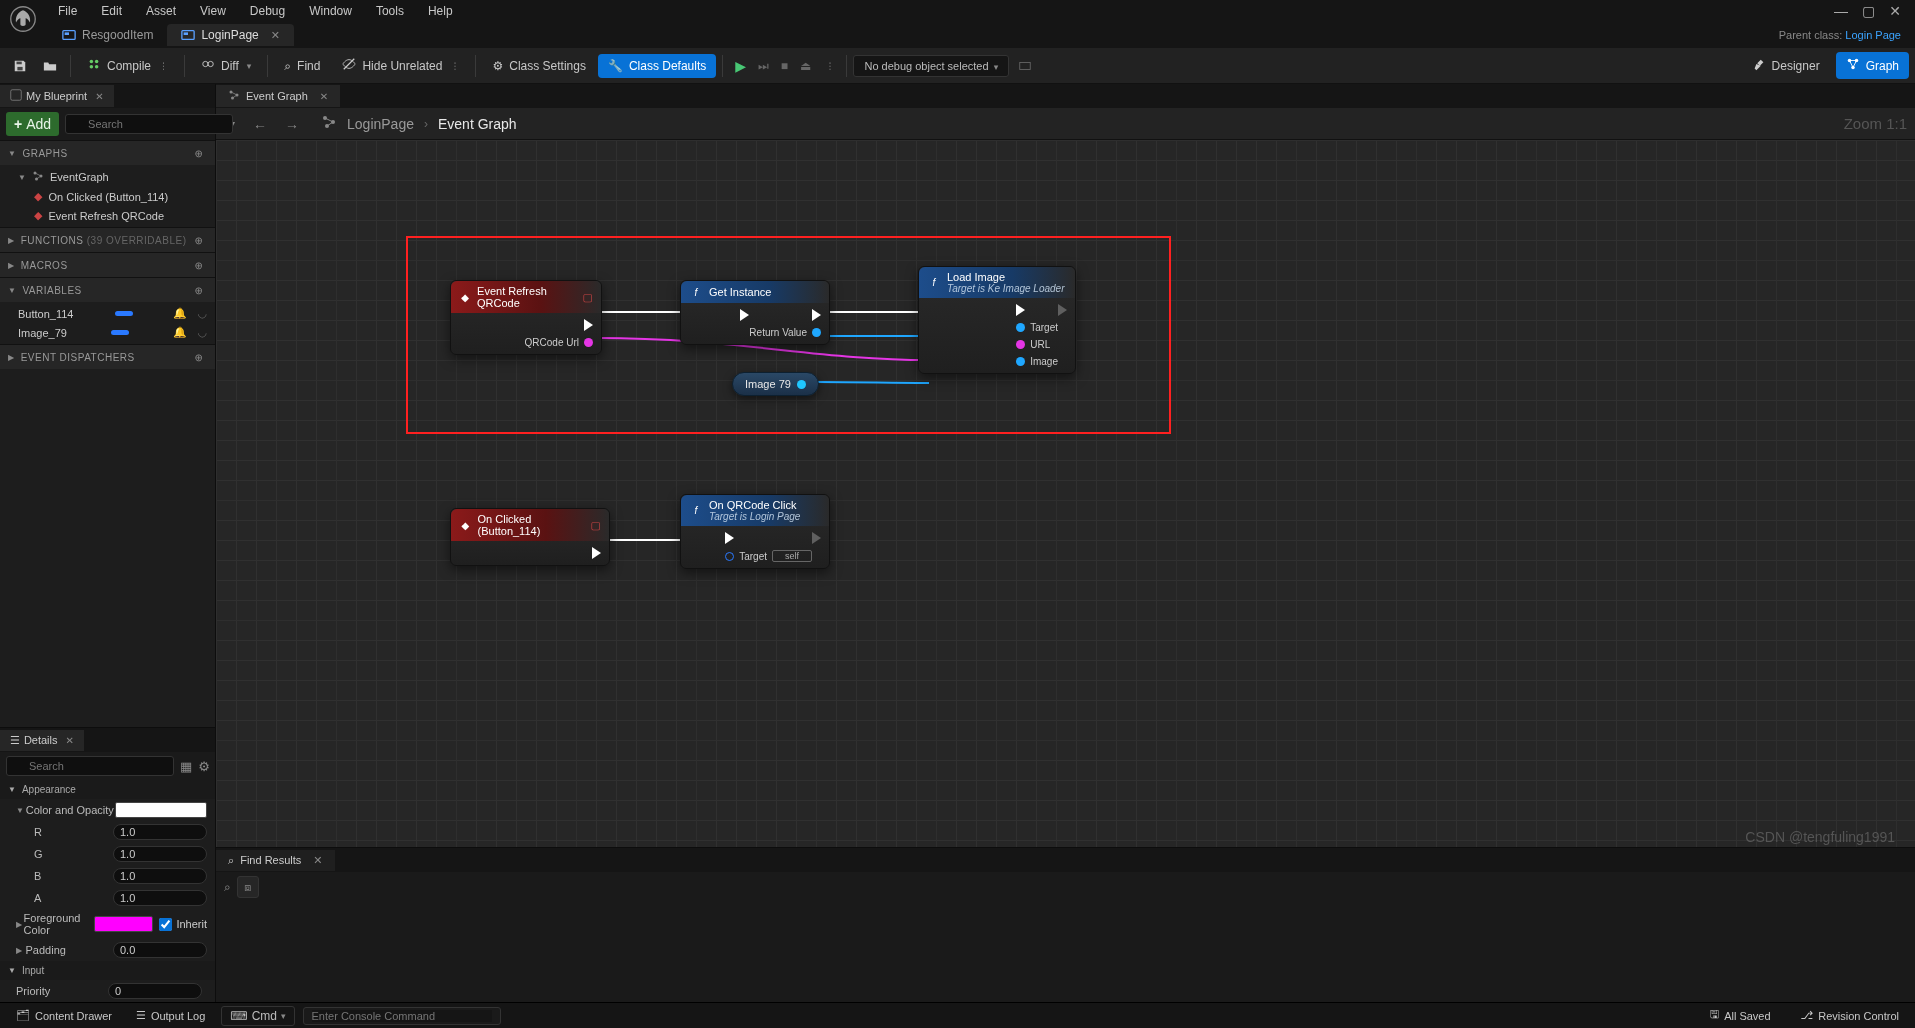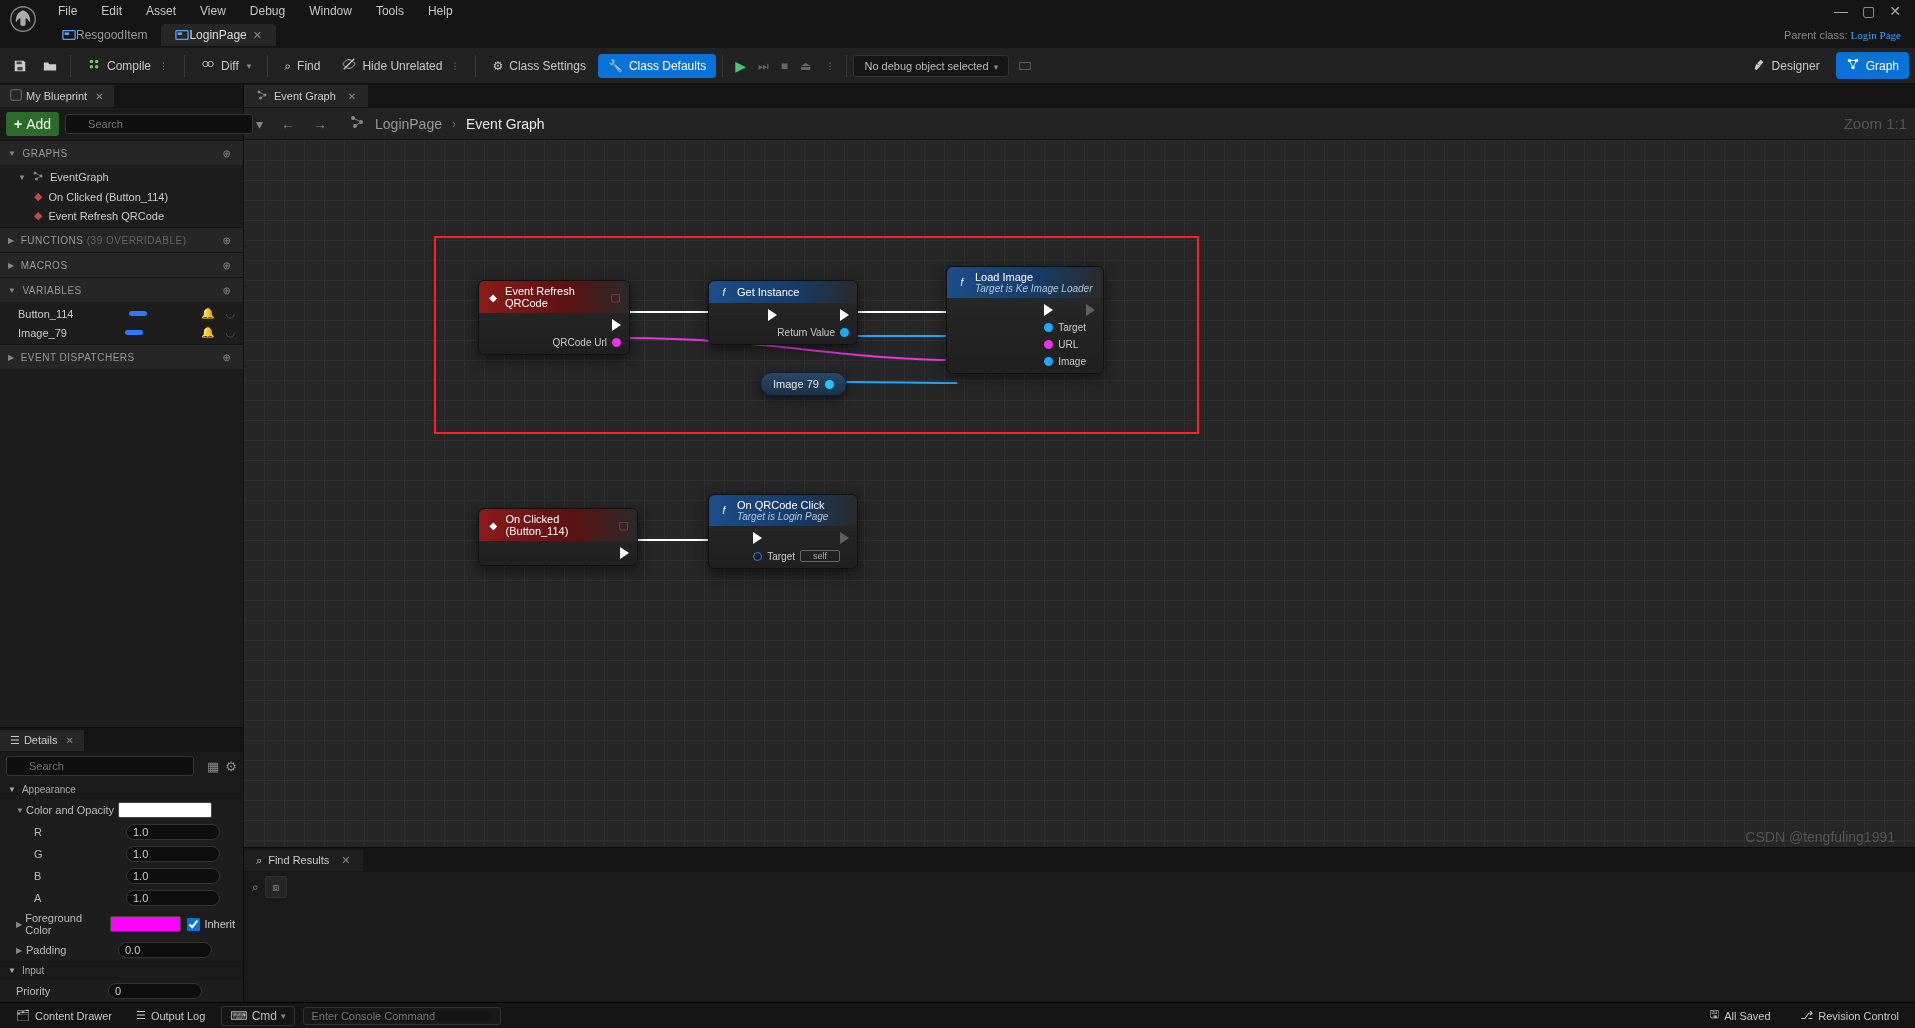--- a/index.html
+++ b/index.html
@@ -7,53 +7,53 @@
 
 
 .menubar { display:flex; align-items:center; height:22px; background:#151515; padding:0 4px; }
 .menubar .logo { width:38px; height:38px; position:relative; top:8px; margin-right:4px; display:flex; align-items:center; justify-content:center; }
 .menubar .menu-item { padding:4px 12px; font-size:12px; cursor:pointer; color:#c8c8c8; }
 .win-controls { margin-left:auto; display:flex; gap:14px; padding-right:10px; color:#aaa; }
 .win-controls span { cursor:pointer; font-size:14px; }
 
 
 .asset-tabs { display:flex; align-items:center; height:26px; background:#151515; padding-left:48px; }
-.asset-tab { display:flex; align-items:flex-end; padding:4px 14px; font-size:12px; color:#9a9a9a; cursor:pointer; border-radius:4px 4px 0 0; }
+.asset-tab { display:flex; align-items:flex-end; gap:6px; padding:4px 14px; font-size:12px; color:#9a9a9a; cursor:pointer; border-radius:4px 4px 0 0; }
 .asset-tab.active { background:#262626; color:#ddd; }
 .asset-tab .close { color:#888; font-size:11px; margin-left:6px; }
 .asset-tab .icon { width:14px; height:14px; }
 .parent-class { margin-left:auto; padding-right:14px; font-size:11px; color:#888; }
-.parent-class a { color:#3ba4ff; text-decoration:none;font-family:Liberation Serif, serif; }
+.parent-class a { color:#3ba4ff; text-decoration:none; }
 
 
 .toolbar { display:flex; align-items:center; height:36px; background:#222; border-bottom:1px solid #111; padding:0 6px; gap:2px; }
 .tb-btn { display:flex; align-items:center; gap:6px; padding:5px 10px; border-radius:4px; cursor:pointer; color:#c8c8c8; font-size:12px; }
 .tb-btn.icon-only { padding:5px 7px; }
 .tb-chevron { font-size:9px; color:#888; margin-left:2px; }
 .divider-v { width:1px; height:22px; background:#3a3a3a; margin:0 4px; }
 .tb-btn.primary { background:#0872d6; color:#fff; }
 .tb-play { color:#48c774; font-size:14px; }
 .play-group span { padding:4px 6px; cursor:pointer; }
 .debug-select { background:#151515; border:1px solid #333; border-radius:3px; padding:4px 10px; font-size:11px; color:#bbb; cursor:pointer; }
 .toolbar .right { margin-left:auto; display:flex; align-items:center; gap:6px; }
 
 
 .main { flex:1; display:flex; min-height:0; }
 
 
-.leftcol { width:244px; display:flex; flex-direction:column; background:#1d1d1d; border-right:1px solid #0d0d0d; }
+.leftcol { width:216px; display:flex; flex-direction:column; background:#1d1d1d; border-right:1px solid #0d0d0d; }
 .subtabs { display:flex; align-items:center; height:24px; background:#151515; }
 .subtab { display:flex; align-items:center; gap:4px; padding:4px 10px; font-size:11px; color:#ccc; cursor:pointer; }
 .subtab.active { background:#262626; }
 .subtab .close { color:#888; font-size:10px; margin-left:4px; }
 
 .panel-toolbar { display:flex; align-items:center; gap:6px; padding:4px 6px; background:#1a1a1a; }
 .add-btn { display:flex; align-items:center; gap:4px; background:#2d6b2d; color:#e8f5e8; padding:4px 8px; border-radius:3px; font-size:14px; cursor:pointer; }
 .add-btn::before { content:"+"; font-weight:bold; }
-.search-input { flex:1; background:#0f0f0f; border:1px solid #333; border-radius:3px; padding:3px 22px 3px 22px; color:#ccc; font-size:11px; background-image:none; position:relative; }
+.search-input { flex:1; background:#0f0f0f; border:1px solid #333; border-radius:3px; padding:3px 2px 3px 22px; color:#ccc; font-size:11px; background-image:none; position:relative; }
 .search-wrap { flex:1; position:relative; }
 .search-wrap::before { content:"⌕"; position:absolute; left:6px; top:2px; color:#888; font-size:13px; }
 .gear-icon { color:#888; cursor:pointer; font-size:13px; }
 
 .section-hdr { display:flex; align-items:center; padding:4px 8px; background:#262626; font-size:10px; letter-spacing:0.5px; color:#999; cursor:pointer; border-top:1px solid #111; }
 .section-hdr .chev { font-size:8px; margin-right:6px; color:#888; }
 .section-hdr .count { color:#666; }
 .section-hdr .plus { margin-left:auto; color:#888; width:16px; height:16px; border-radius:8px; display:flex; align-items:center; justify-content:center; }
 
 .tree { padding:2px 0; }

